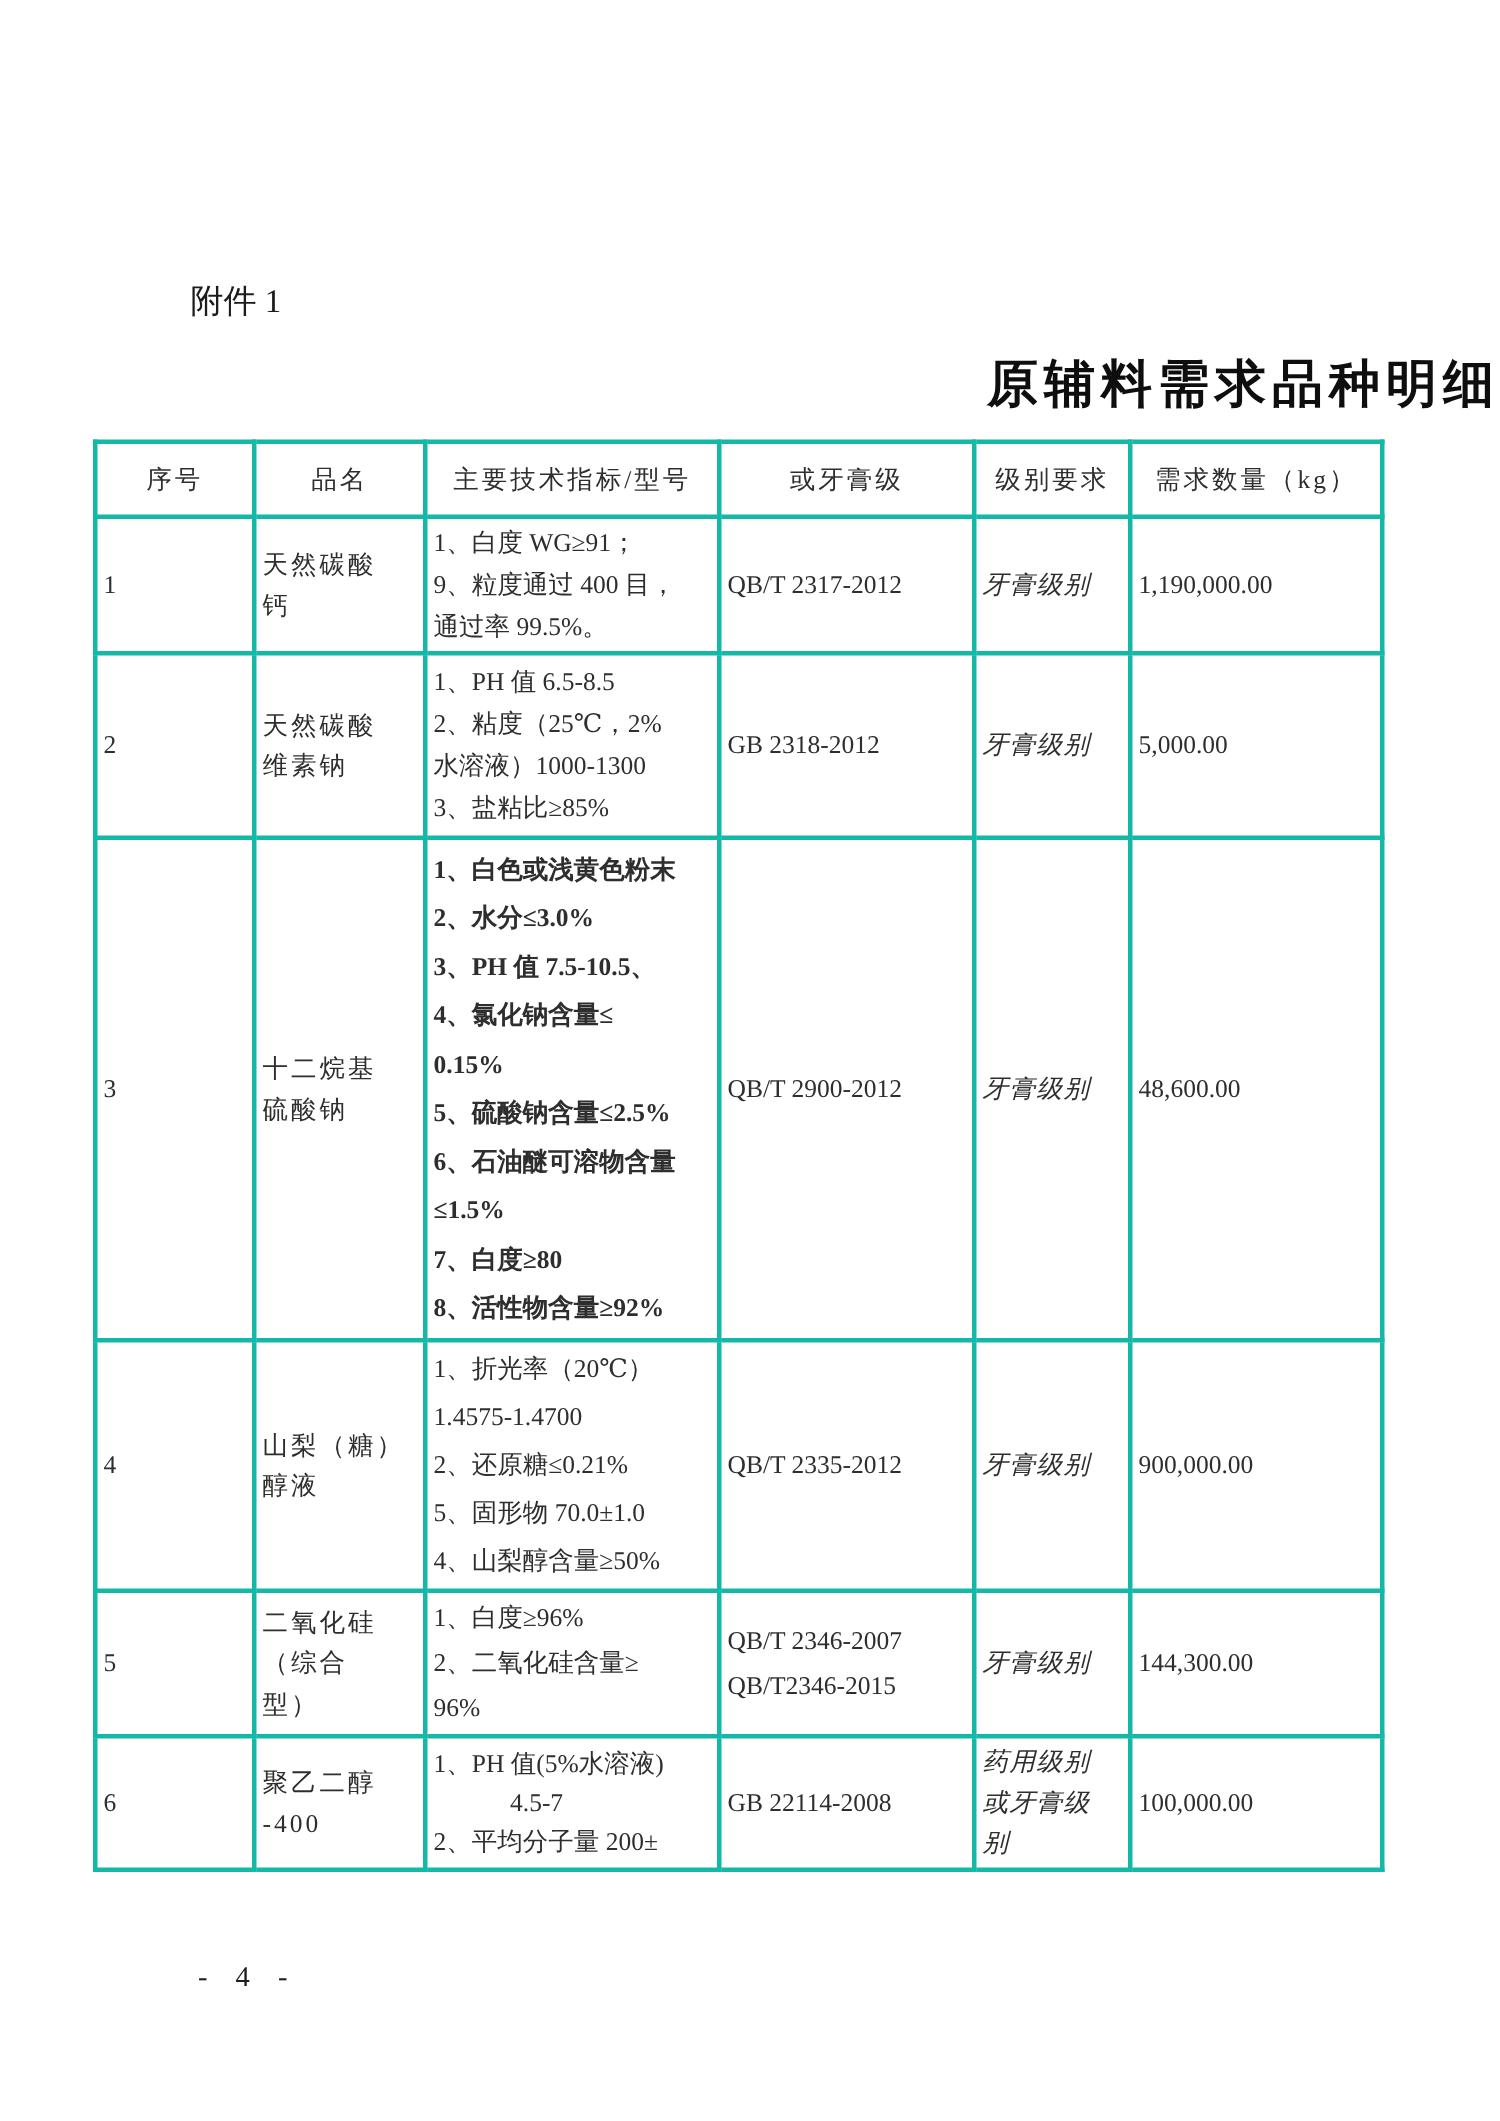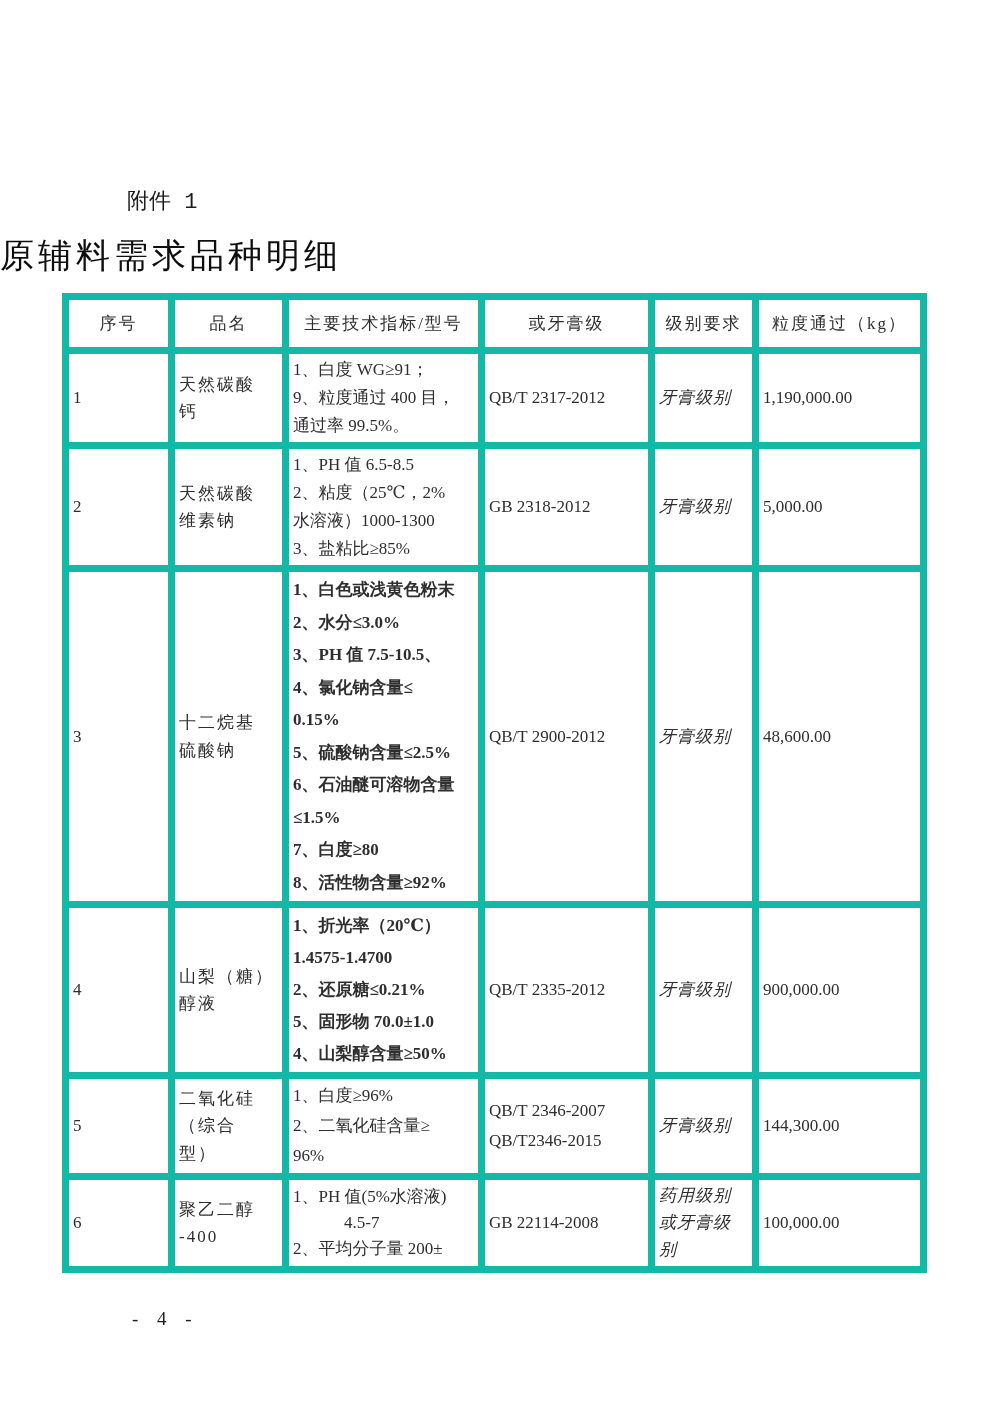--- a/index.html
+++ b/index.html
@@ -9,49 +9,49 @@
     height:1414px;
     background:#ffffff;
     font-family:"Liberation Serif","DejaVu Serif",serif;
     color:#262626;
     overflow:hidden;
   }
   .attachment{
     position:absolute;
     left:127px;
     top:186px;
-    font-family:Liberation Mono, monospace;
+    font-family:Liberation Serif, serif;
     font-size:22px;
     color:#1c1c1c;
   }
   .doc-title{
     position:absolute;
     left:0;
     right:0;
     top:233px;
     margin:0;
-    text-align:left;
+    text-align:right;
     font-size:34px;
-    font-weight:400;
+    font-weight:700;
     letter-spacing:4px;
     color:#0e0e0e;
     font-family:"Liberation Serif","DejaVu Serif",serif;
   }
   table.materials{
     position:absolute;
     left:62px;
     top:293px;
     width:858px;
     border-collapse:collapse;
     table-layout:fixed;
     font-size:17px;
     color:#2e2e2e;
   }
   .materials th,.materials td{
-    border:7px solid #14b8a6;
+    border:3px solid #14b8a6;
     vertical-align:middle;
     padding:2px 4px;
     font-weight:normal;
     overflow:hidden;
   }
   .materials thead th{
     height:47px;
     text-align:center;
     letter-spacing:2px;
     padding:0 1px;
@@ -66,21 +66,21 @@
   .c-name{
     white-space:pre-line;
     padding-left:9px;
     padding-right:5px;
     letter-spacing:2px;
     line-height:1.6;
   }
   .c-spec{padding:2px 2px 2px 9px;}
   .spec-line{white-space:pre-wrap;line-height:28px;}
   tbody tr:nth-child(3) .spec-line{line-height:32.5px;font-weight:bold;}
-  tbody tr:nth-child(4) .spec-line{line-height:32px;font-weight:bold;}
+  tbody tr:nth-child(4) .spec-line{line-height:32px;}
   tbody tr:nth-child(5) .spec-line{line-height:30px;}
   tbody tr:nth-child(6) .spec-line{line-height:26px;}
   .c-std{white-space:pre-line;padding-left:9px;line-height:1.75;}
   .c-grade{white-space:pre-line;padding-left:9px;line-height:1.6;letter-spacing:1px;font-style:italic;}
   .c-qty{padding-left:13px;}
   .pageno{
     position:absolute;
     left:132px;
     top:1308px;
     font-size:19px;
@@ -105,21 +105,21 @@
       <col style="width:104px">
       <col style="width:168px">
     </colgroup>
     <thead>
       <tr id="header-row">
           <th>序号</th>
           <th>品名</th>
           <th>主要技术指标/型号</th>
           <th>或牙膏级</th>
           <th>级别要求</th>
-          <th>粒度通过（kg）</th>
+          <th>需求数量（kg）</th>
         </tr>
     </thead>
     <tbody id="table-body">
         <tr>
     <td class="c-no">1</td>
     <td class="c-name">天然碳酸
 钙</td>
     <td class="c-spec">
             <div class="spec-line">1、白度 WG≥91；</div>
             <div class="spec-line">9、粒度通过 400 目，</div>

